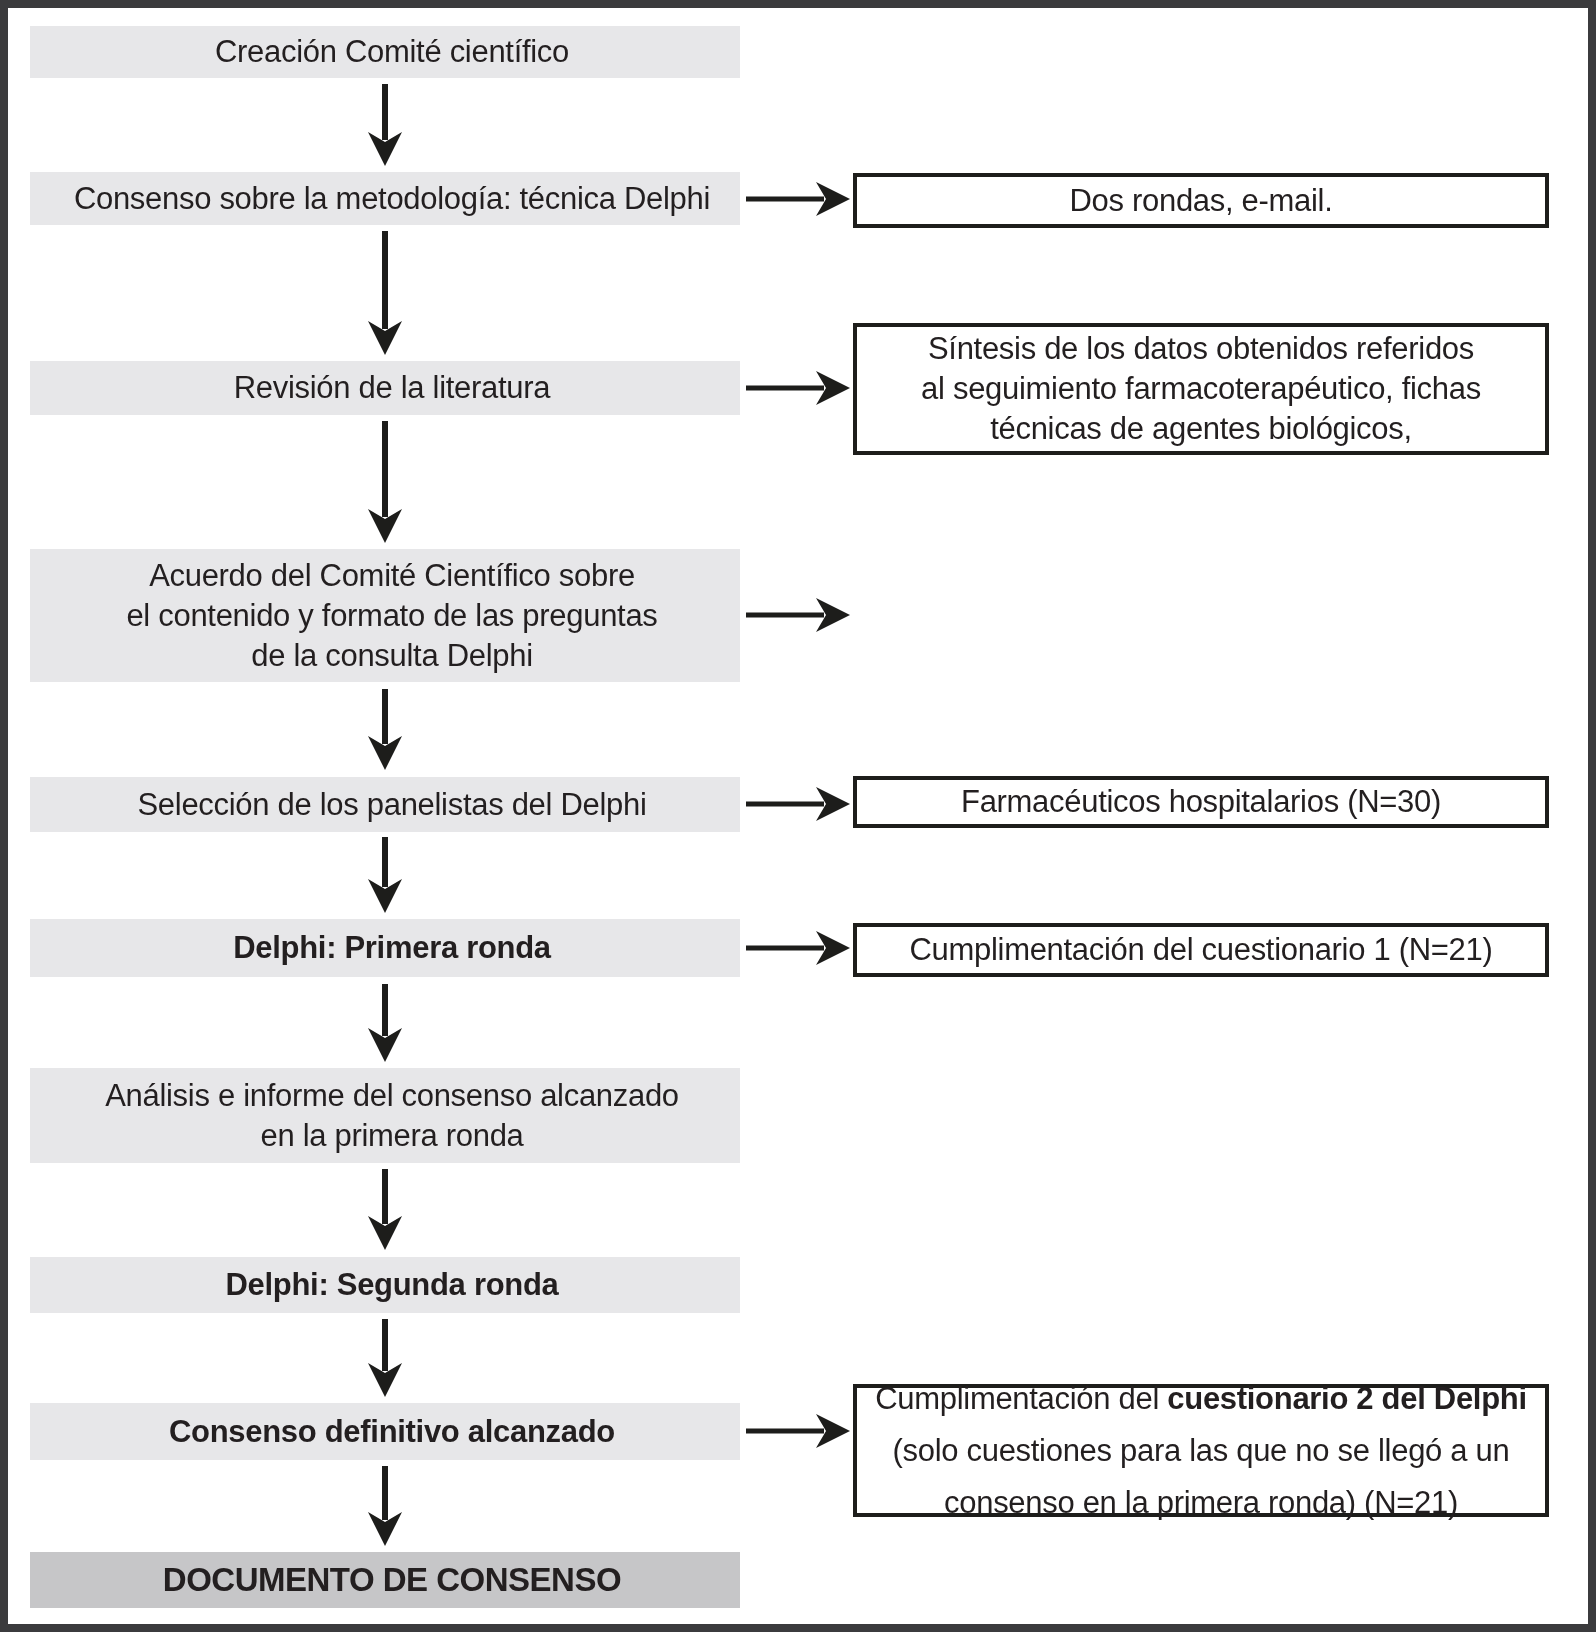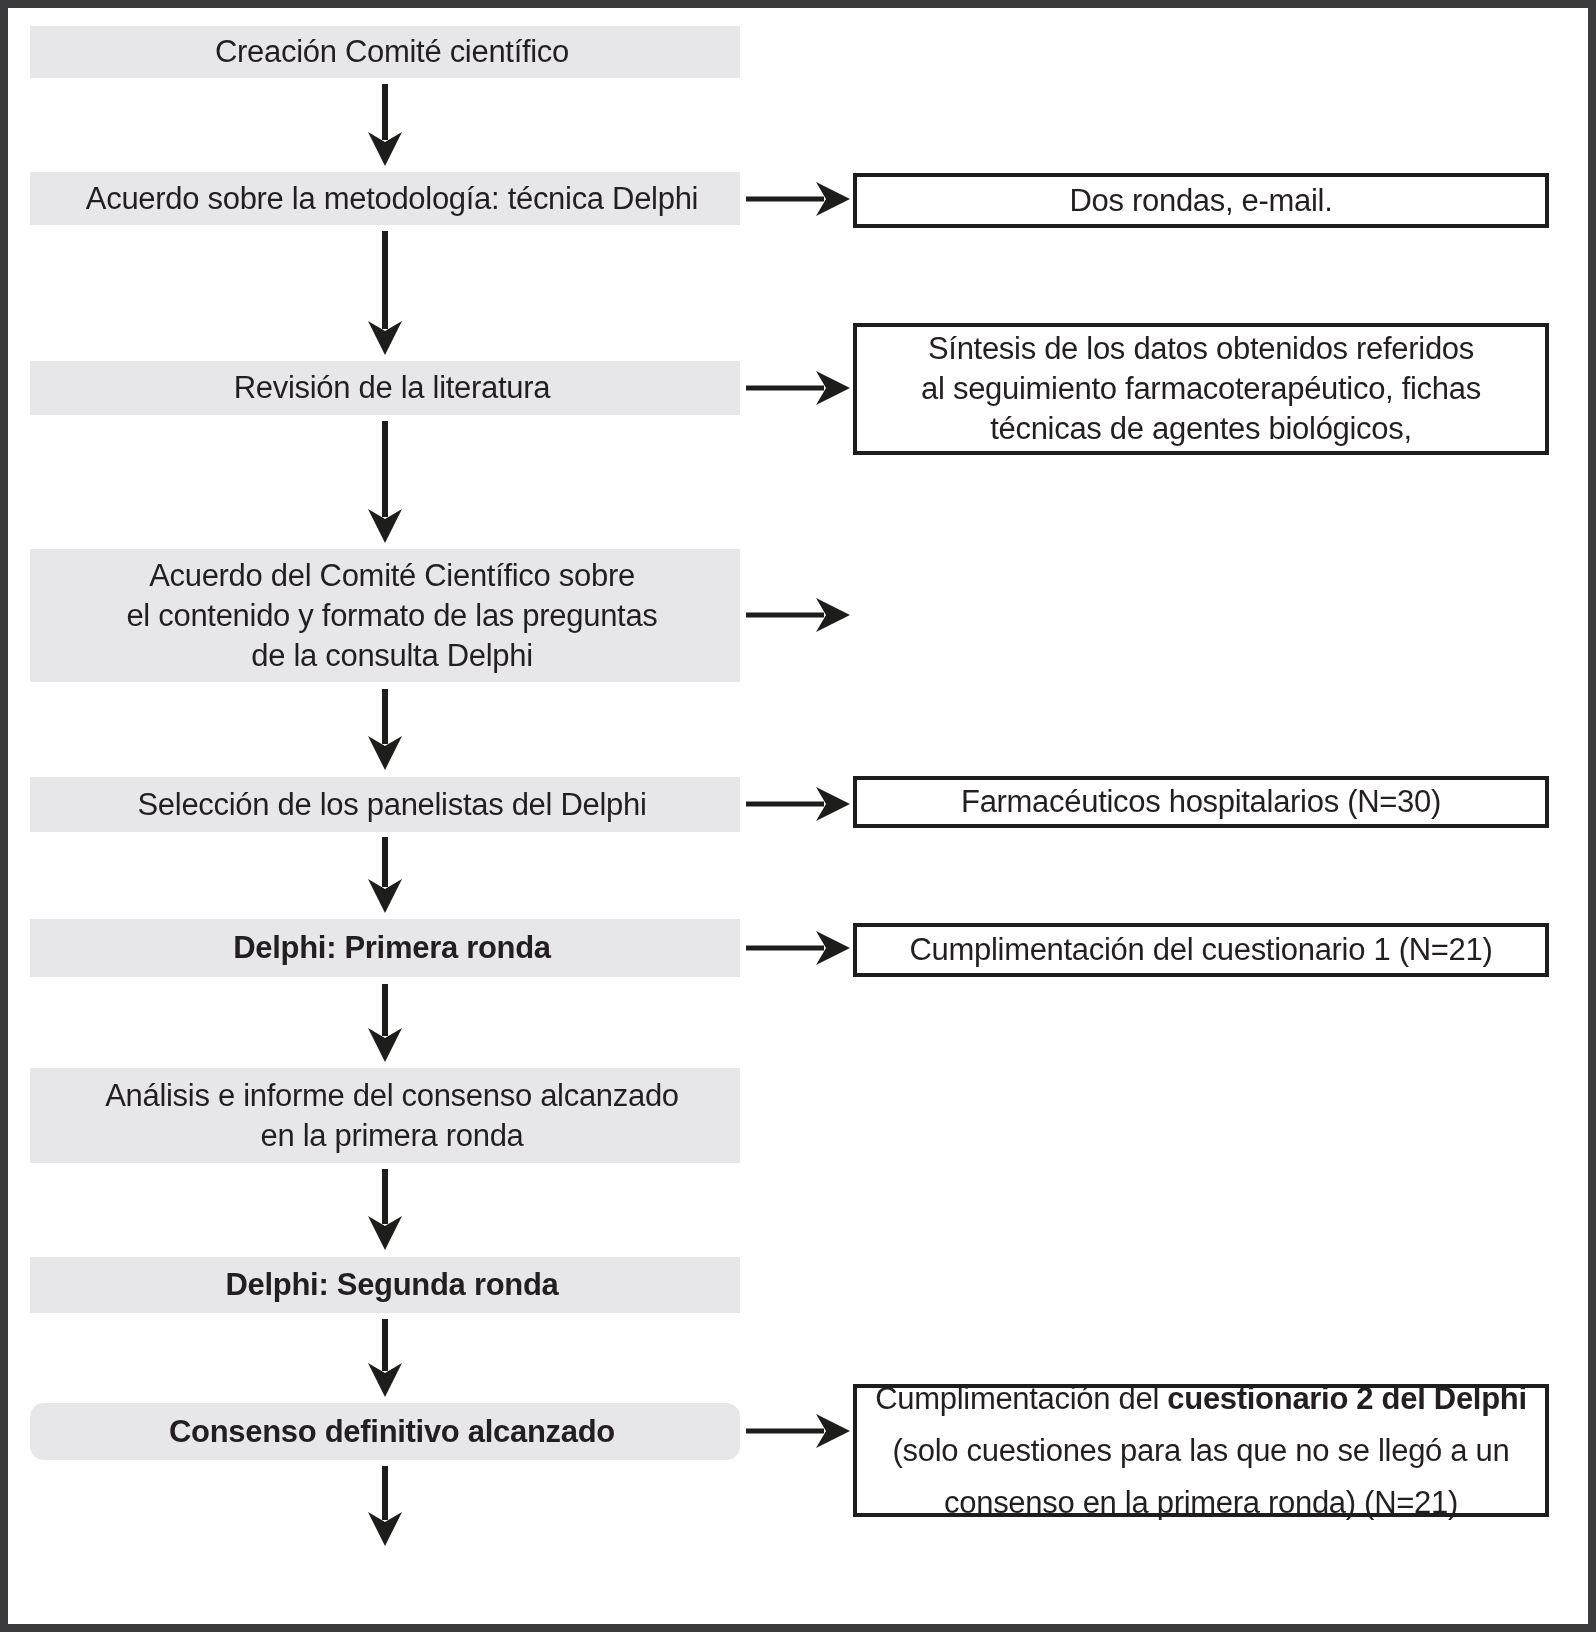--- a/index.html
+++ b/index.html
@@ -110,21 +110,21 @@
       <line x1="746" y1="1431" x2="824" y2="1431" stroke-width="5"></line>
         <polygon stroke="none" points="850,1431 816,1414 826,1431 816,1448"></polygon>
     </g>
   </svg>
 
   <div class="box lbox" style="top:26px;height:52px;">
     <span class="line">Creación Comité científico</span>
   </div>
 
   <div class="box lbox" style="top:172px;height:53px;">
-    <span class="line">Acuerdo sobre la metodología: técnica Delphi</span>
+    <span class="line">Consenso sobre la metodología: técnica Delphi</span>
   </div>
 
   <div class="box lbox" style="top:361px;height:54px;">
     <span class="line">Revisión de la literatura</span>
   </div>
 
   <div class="box lbox" style="top:549px;height:133px;">
     <span class="line">Acuerdo del Comité Científico sobre</span>
     <span class="line">el contenido y formato de las preguntas</span>
     <span class="line">de la consulta Delphi</span>
@@ -140,24 +140,27 @@
 
   <div class="box lbox" style="top:1068px;height:95px;">
     <span class="line">Análisis e informe del consenso alcanzado</span>
     <span class="line">en la primera ronda</span>
   </div>
 
   <div class="box lbox bold" style="top:1257px;height:56px;">
     <span class="line">Delphi: Segunda ronda</span>
   </div>
 
-  <div class="box lbox bold" style="top:1403px;height:57px;border-radius:14px;">
+  <div class="box lbox bold" style="top:1403px;height:57px;">
     <span class="line">Consenso definitivo alcanzado</span>
   </div>
 
+  <div class="box lbox final" style="top:1552px;height:56px;">
+    <span class="line">DOCUMENTO DE CONSENSO</span>
+  </div>
 
   <div class="box rbox" style="top:173px;height:55px;">
     <span class="line">Dos rondas, e-mail.</span>
   </div>
 
   <div class="box rbox" style="top:323px;height:132px;">
     <span class="line">Síntesis de los datos obtenidos referidos</span>
     <span class="line">al seguimiento farmacoterapéutico, fichas</span>
     <span class="line">técnicas de agentes biológicos,</span>
   </div>

